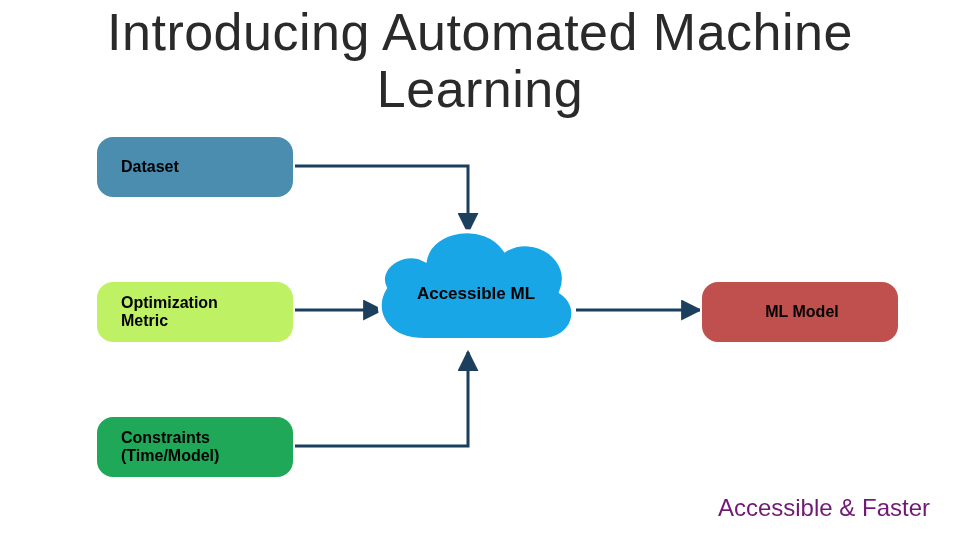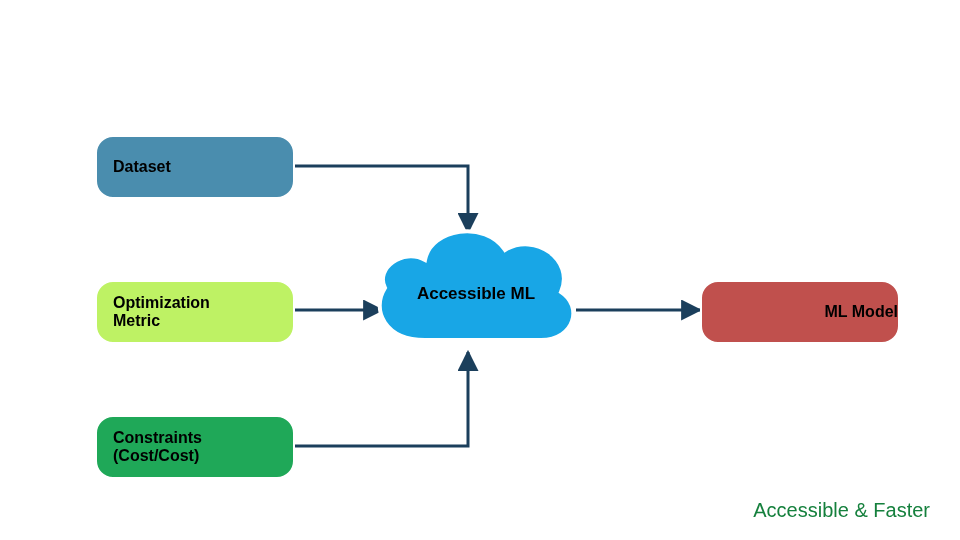--- a/index.html
+++ b/index.html
@@ -38,21 +38,21 @@
   }
   .node {
     position: absolute;
     box-sizing: border-box;
     border-radius: 18px;
     border: 2px solid #ffffff;
     display: flex;
     align-items: center;
   }
   .node .label {
-    padding-left: 16px;
+    padding-left: 24px;
     font-size: 16px;
     font-weight: 700;
     color: #000;
     line-height: 1.15;
     white-space: pre-line;
   }
   .cloud {
     position: absolute;
     display: flex;
     align-items: center;
@@ -69,30 +69,31 @@
     z-index: 2;
     font-size: 17px;
     font-weight: 700;
     color: #000;
     margin-top: 18px;
   }
   .footer {
     position: absolute;
     right: 30px;
     bottom: 18px;
-    font-size: 20px;
+    font-size: 24px;
     font-weight: 300;
-    color: #15803d;
+    color: #701a75;
     font-family: "Segoe UI Light", "Segoe UI", Arial, sans-serif;
   }
 </style>
 </head>
 <body>
 
 <div class="stage">
+  <div class="title">Introducing Automated Machine Learning</div>
 
   <svg class="wires">
     <defs>
       <marker id="arrow-right" viewBox="0 0 10 10" refX="9" refY="5" markerWidth="7" markerHeight="7" orient="auto">
         <path d="M0,0 L10,5 L0,10 Z" fill="#1B3F5C"></path>
       </marker>
       <marker id="arrow-down" viewBox="0 0 10 10" refX="5" refY="9" markerWidth="7" markerHeight="7" orient="auto-start-reverse">
         <path d="M0,0 L10,5 L0,10 Z" fill="#1B3F5C"></path>
       </marker>
     </defs>
@@ -106,34 +107,34 @@
 
   <div class="node" id="node-dataset" style="left: 95px; top: 135px; width: 200px; height: 64px; background: rgb(74, 141, 174);">
     <span class="label">Dataset</span>
   </div>
   <div class="node" id="node-metric" style="left: 95px; top: 280px; width: 200px; height: 64px; background: #bef264;">
     <span class="label">Optimization
 Metric</span>
   </div>
   <div class="node" id="node-constraints" style="left: 95px; top: 415px; width: 200px; height: 64px; background: rgb(31, 168, 88);">
     <span class="label">Constraints
-(Cost/Cost)</span>
+(Time/Model)</span>
   </div>
 
   <div class="cloud" id="node-cloud" style="left: 365px; top: 210px; width: 222px; height: 150px;">
     <svg viewBox="0 0 222 150" preserveAspectRatio="none">
       <path d="M60,130
                C20,130 6,100 20,78
                C10,58 38,38 60,50
                C66,18 120,10 140,40
                C170,22 210,50 196,82
                C218,96 210,130 176,130
                Z" fill="#18A6E6" stroke="#ffffff" stroke-width="4"></path>
     </svg>
     <span class="label">Accessible ML</span>
   </div>
 
   <div class="node" id="node-output" style="left: 700px; top: 280px; width: 200px; height: 64px; background: rgb(192, 80, 77);">
-    <span class="label" style="text-align:right;width:100%;padding-left:4px">ML Model</span>
+    <span class="label" style="text-align:center;width:100%;padding-left:4px">ML Model</span>
   </div>
 
   <div class="footer">Accessible &amp; Faster</div>
 </div>
 
 </body></html>

